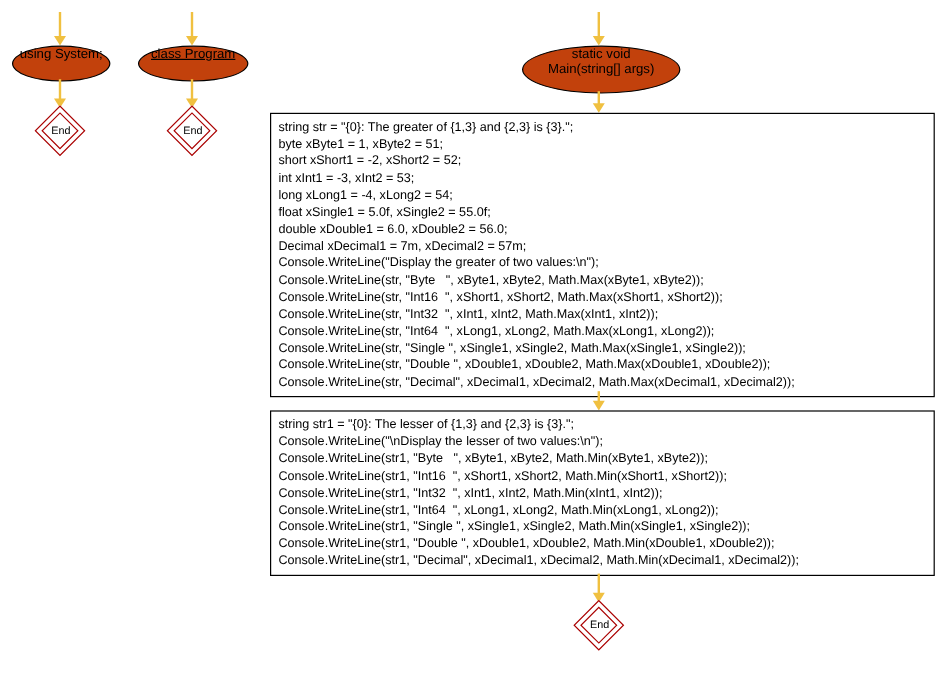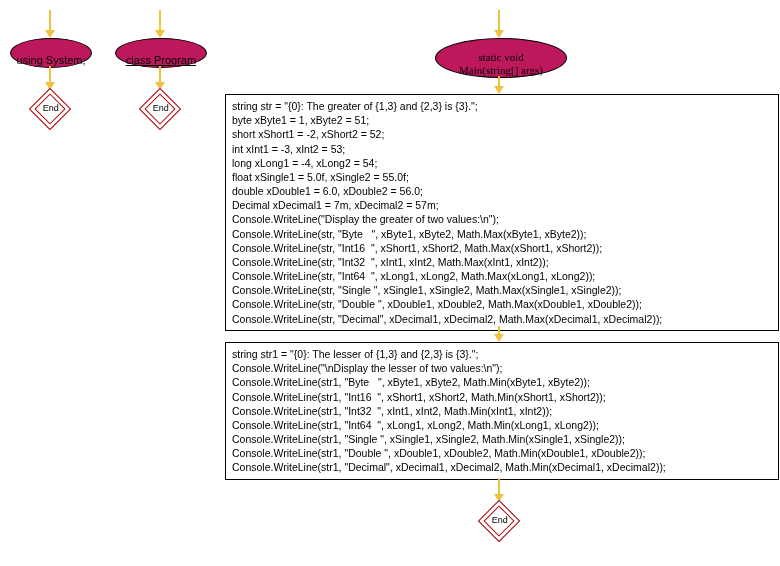--- a/index.html
+++ b/index.html
@@ -22,23 +22,23 @@
     width: 0;
     height: 0;
     border-left: 5px solid transparent;
     border-right: 5px solid transparent;
     border-top: 8px solid #f0c040;
   }
   .ellipse-node {
     position: absolute;
     border: 1px solid #000;
     border-radius: 50%;
-    background: #be185d;
+    background: #c2410c;
     display: flex;
-    align-items: flex-end;
+    align-items: flex-start;
     justify-content: center;
     font-size: 11px;
     text-align: center;
     line-height: 1.2;
   }
   .end-node {
     position: absolute;
     width: 28px;
     height: 28px;
     border: 1px solid #a00;
@@ -95,21 +95,21 @@
 <div class="arrow-down" style="left:159px; top:66px; height:18px;"></div>
 <div class="arrow-head" style="left:155px; top:82px;"></div>
 <div class="end-node" style="left:145px; top:94px;">
   <div class="end-node-inner"></div>
   <div class="end-label">End</div>
 </div>
 
 <div class="arrow-down" style="left:498px; top:10px; height:22px;"></div>
 <div class="arrow-head" style="left:494px; top:30px;"></div>
 <div class="ellipse-node" style="left:435px; top:38px; width:130px; height:38px;">
-  <span style="white-space:pre;font-family:Liberation Serif, serif;">static void
+  <span style="white-space:pre;">static void
 Main(string[] args)</span>
 </div>
 <div class="arrow-down" style="left:498px; top:76px; height:12px;"></div>
 <div class="arrow-head" style="left:494px; top:86px;"></div>
 
 <div class="code-box" id="box1" style="left:225px; top:94px; width:540px;">string str = "{0}: The greater of {1,3} and {2,3} is {3}.";
 byte xByte1 = 1, xByte2 = 51;
 short xShort1 = -2, xShort2 = 52;
 int xInt1 = -3, xInt2 = 53;
 long xLong1 = -4, xLong2 = 54;

